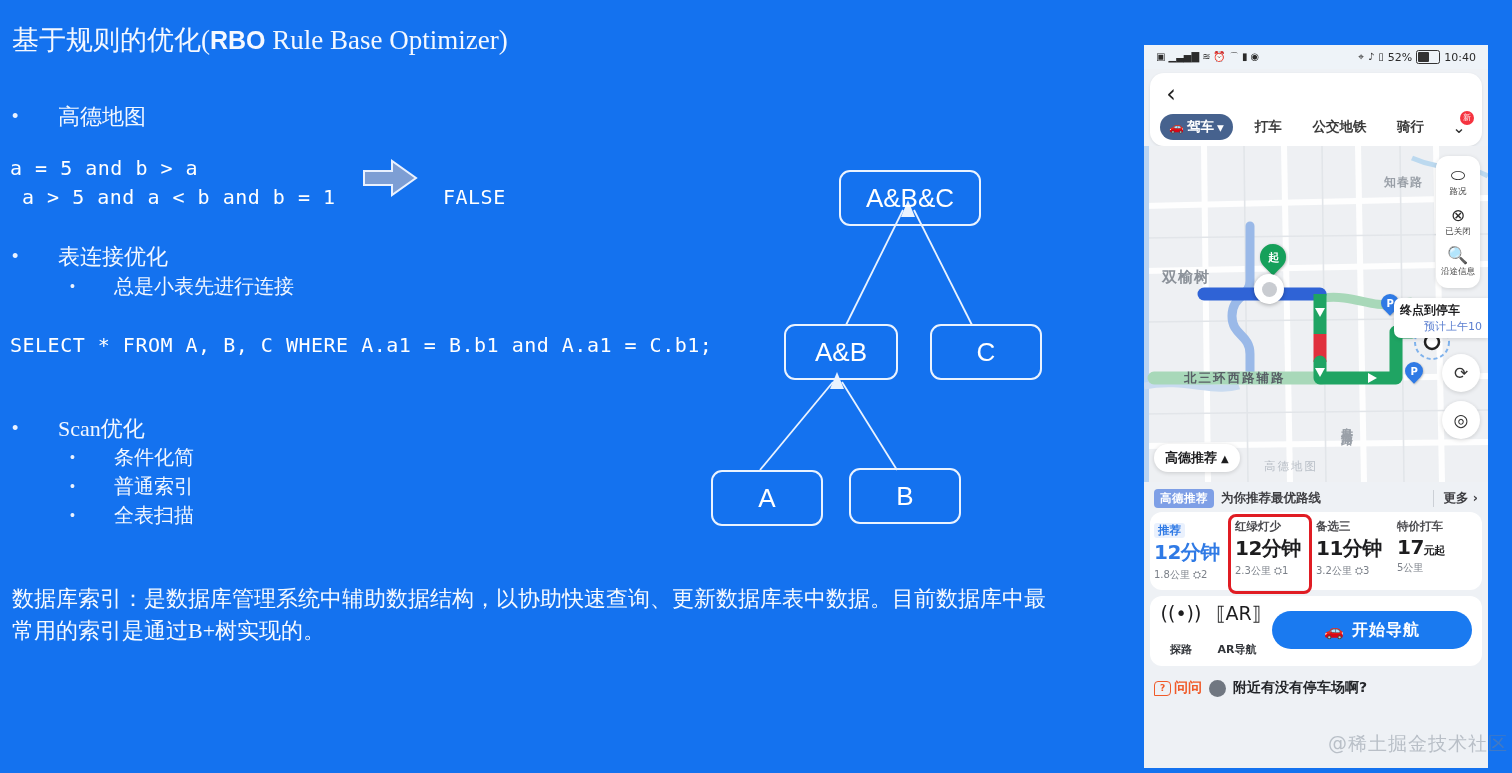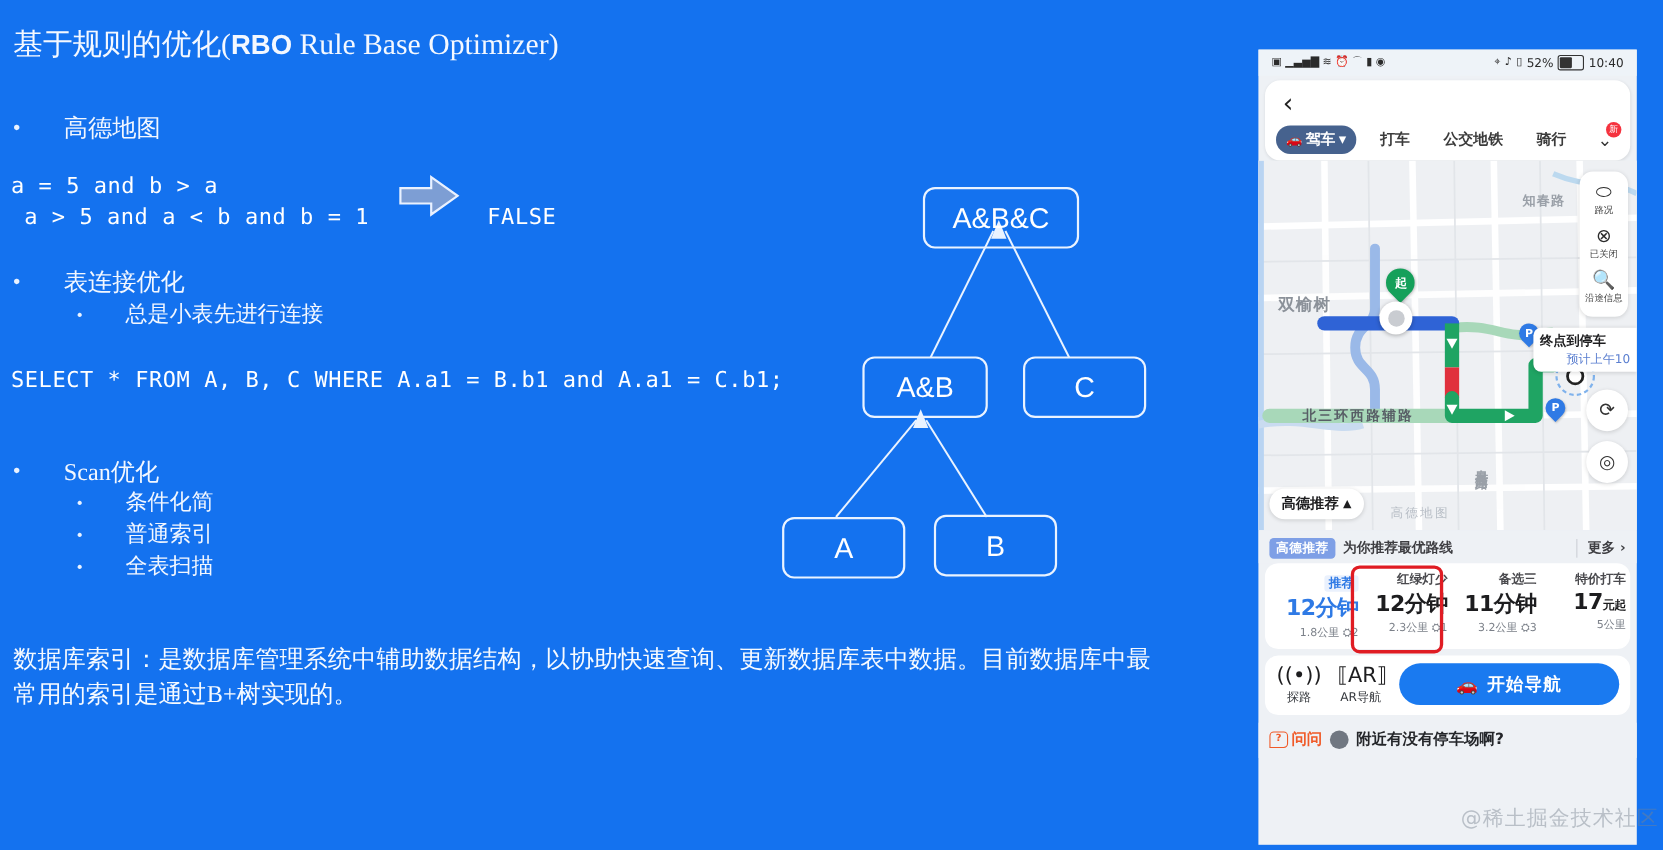--- a/index.html
+++ b/index.html
@@ -173,39 +173,39 @@
     background:#7e9fe6;color:#fff;font-size:11.5px;font-weight:700;border-radius:4px;
     padding:2px 6px;margin-right:7px;letter-spacing:.5px;
   }
   .routehead .rtxt{font-size:12.5px;color:#3e3e42;font-weight:600;flex:1;}
   .routehead .more{font-size:12.5px;color:#3e3e42;font-weight:600;border-left:1px solid #ccd0d6;padding-left:9px;}
 
   .routecard{
     margin:0 6px;background:#fff;border-radius:12px;padding:7px 4px 8px 4px;
     display:flex;position:relative;
   }
-  .ropt{flex:1;text-align:right;position:relative;}
+  .ropt{flex:1;text-align:left;position:relative;}
   .ropt .rname{font-size:11.5px;font-weight:700;color:#4a4a4e;}
   .ropt.sel .rname{color:#2f7ae5;background:#eaf1fd;border-radius:3px;display:inline-block;padding:0 4px;}
   .ropt .rtime{font-size:20px;font-weight:700;color:#1d1d1f;margin-top:1px;letter-spacing:-.5px;}
   .ropt.sel .rtime{color:#2f7ae5;}
   .ropt .rtime sup{font-size:11px;font-weight:700;vertical-align:baseline;}
   .ropt .rmeta{font-size:10px;color:#7b8089;margin-top:2px;}
   .hl-box{
     position:absolute;left:23.5%;top:2px;width:23.5%;height:calc(100% - 4px);
     border:3px solid #e01c23;border-radius:8px;pointer-events:none;
   }
 
   .actionbar{
     margin:6px 6px 0 6px;background:#fff;border-radius:12px;padding:7px 10px 9px 10px;
     display:flex;align-items:center;gap:14px;
   }
   .act{text-align:center;width:42px;}
   .act .ai{font-size:19px;line-height:21px;color:#1d1d1f;display:block;}
-  .act .al{font-size:11px;color:#33363b;margin-top:1px;display:block;font-weight:400;}
+  .act .al{font-size:11px;color:#33363b;margin-top:18px;display:block;font-weight:700;}
   .startbtn{
     flex:1;background:#1a7af0;color:#fff;border-radius:22px;height:38px;
     display:flex;align-items:center;justify-content:center;gap:7px;
     font-size:16px;font-weight:700;letter-spacing:1px;
   }
 
   .askbar{
     margin-top:7px;padding:6px 10px 8px 10px;display:flex;align-items:center;gap:7px;
     background:#eef1f5;
   }

